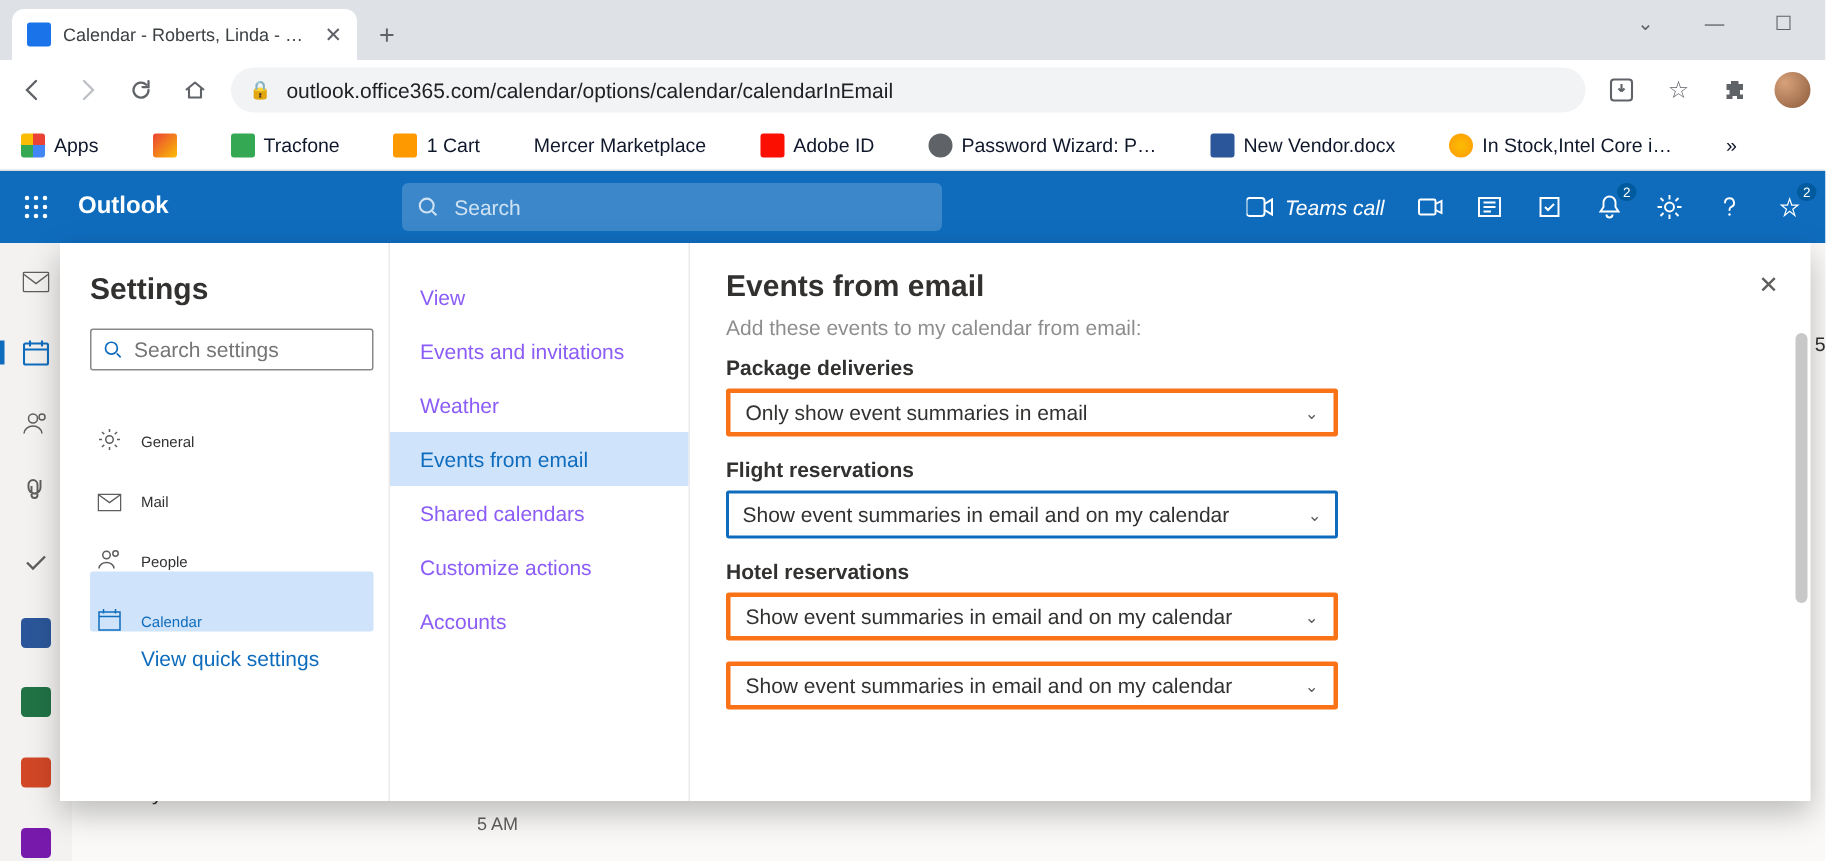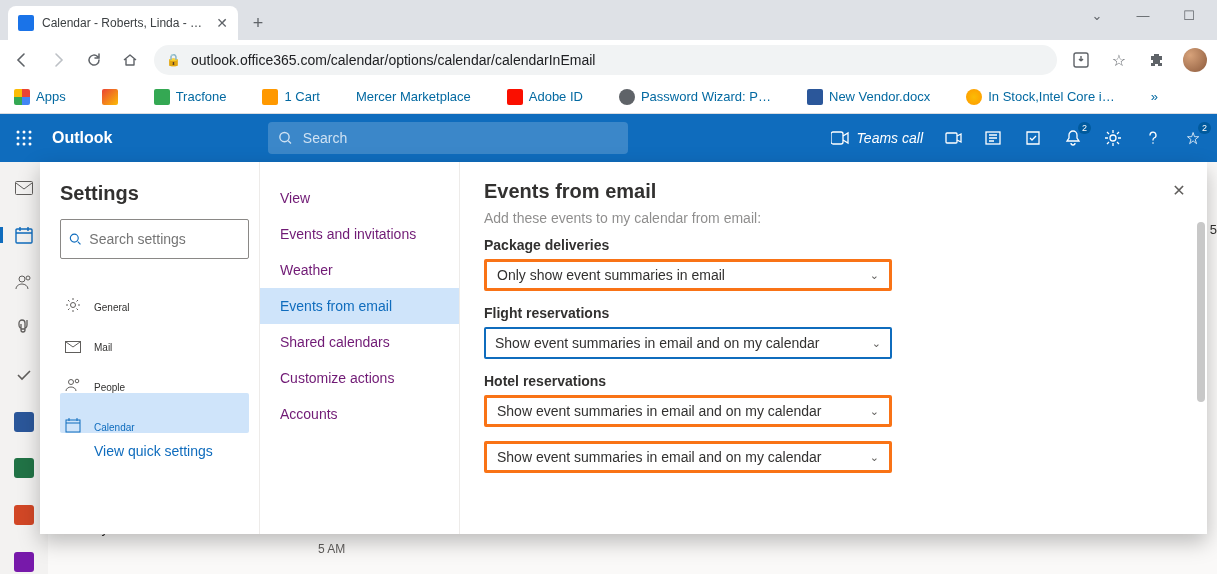--- a/index.html
+++ b/index.html
@@ -12,21 +12,21 @@
 .newtab { width:28px; height:28px; display:flex; align-items:center; justify-content:center; font-size:18px; color:#5f6368; margin-left:6px; margin-bottom:3px; cursor:pointer; }
 .win-controls { margin-left:auto; display:flex; gap:18px; padding:0 14px 0 0; align-self:flex-start; margin-top:8px; color:#5f6368; }
 .win-controls span { width:28px; text-align:center; cursor:pointer; font-size:13px; }
 .addr-row { height:40px; display:flex; align-items:center; padding:0 10px; gap:12px; background:#fff; }
 .nav-ico { width:24px; height:24px; display:flex; align-items:center; justify-content:center; color:#5f6368; cursor:pointer; }
 .nav-ico.dis { color:#bdc1c6; }
 .omnibox { flex:1; height:30px; background:#f1f3f4; border-radius:15px; display:flex; align-items:center; padding:0 12px; gap:10px; color:#202124; font-size:14px; }
 .omnibox .lock { color:#5f6368; font-size:12px; }
 .addr-icons { display:flex; gap:14px; align-items:center; color:#5f6368; }
 .avatar { width:24px; height:24px; border-radius:50%; background:radial-gradient(circle at 30% 30%, #d7a27a, #8c5a3c); }
-.bm-row { height:34px; display:flex; align-items:center; padding:0 14px; gap:36px; font-size:13px; color:#0369a1; border-bottom:1px solid #dadce0; background:#fff; }
+.bm-row { height:34px; display:flex; align-items:center; padding:0 14px; gap:36px; font-size:13px; color:#0f172a; border-bottom:1px solid #dadce0; background:#fff; }
 .bm { display:flex; align-items:center; gap:6px; cursor:pointer; white-space:nowrap; }
 .bm .ico { width:16px; height:16px; border-radius:2px; flex-shrink:0; }
 .bm-sep { width:1px; height:20px; background:#dadce0; }
 .suite-bar { height:48px; background:#0F6CBD; display:flex; align-items:center; color:#fff; }
 .waffle { width:48px; height:48px; display:flex; align-items:center; justify-content:center; font-size:16px; cursor:pointer; }
 .brand { font-size:16px; font-weight:600; padding-left:4px; width:220px; }
 .suite-search { width:360px; height:32px; background:#3b87c9; border-radius:4px; display:flex; align-items:center; padding:0 10px; gap:10px; color:#cfe2f3; }
 .suite-search input { background:transparent; border:0; outline:0; color:#fff; font-size:14px; width:100%; }
 .suite-search input::placeholder { color:#cfe2f3; }
 .suite-icons { margin-left:auto; display:flex; align-items:center; gap:20px; padding-right:14px; }
@@ -37,29 +37,29 @@
 .rail { position:absolute; left:0; top:0; width:48px; height:100%; background:#f3f2f1; display:flex; flex-direction:column; align-items:center; padding-top:14px; gap:22px; color:#605e5c; }
 .rail .ritem { width:48px; height:32px; display:flex; align-items:center; justify-content:center; cursor:pointer; position:relative; }
 .rail .ritem.sel::before { content:""; position:absolute; left:0; top:4px; bottom:4px; width:3px; background:#0F6CBD; }
 .rail .wico { width:20px; height:20px; border-radius:3px; }
 .bg-row { position:absolute; left:48px; right:0; bottom:0; height:60px; padding:6px 20px; font-size:13px; color:#605e5c; }
 .bg-row .mycal { display:flex; align-items:center; gap:10px; font-size:14px; color:#323130; }
 .bg-row .time { margin-left:250px; margin-top:6px; font-size:12px; }
 .modal { position:absolute; left:40px; top:0; right:10px; bottom:40px; background:#fff; box-shadow:0 8px 20px rgba(0,0,0,0.25); display:flex; }
 .col1 { width:220px; border-right:1px solid #edebe9; padding:20px 10px 10px 20px; }
 .col1 h2 { font-size:20px; font-weight:600; color:#323130; margin-bottom:14px; }
-.search-set { display:flex; align-items:center; gap:8px; border:1px solid #8a8886; border-radius:2px; padding:4px 8px; height:40px; margin-bottom:14px; color:#605e5c; }
+.search-set { display:flex; align-items:center; gap:8px; border:1px solid #8a8886; border-radius:2px; padding:4px 8px; height:28px; margin-bottom:14px; color:#605e5c; }
 .search-set input { border:0; outline:0; font-size:14px; width:100%; }
 .cat { display:flex; align-items:flex-end; gap:12px; height:40px; font-size:10px; color:#323130; cursor:pointer; padding-left:4px; border-radius:2px; }
 .cat .ci { width:18px; display:flex; justify-content:center; color:#605e5c; }
 .cat.sel { background:#cfe4fa; color:#0F6CBD; }
 .cat.sel .ci { color:#0F6CBD; }
 .quick { color:#0F6CBD; font-size:14px; padding:10px 0 0 34px; cursor:pointer; }
 .col2 { width:200px; border-right:1px solid #edebe9; padding-top:18px; }
-.sub { height:36px; display:flex; align-items:center; padding-left:20px; font-size:14px; color:#701a75; cursor:pointer; }
+.sub { height:36px; display:flex; align-items:center; padding-left:20px; font-size:14px; color:#8b5cf6; cursor:pointer; }
 .sub.sel { background:#cfe4fa; color:#0F6CBD; }
 .col3 { flex:1; position:relative; padding:18px 24px 0 24px; overflow:hidden; }
 .col3 h2 { font-size:20px; font-weight:600; color:#323130; margin-bottom:10px; }
 .closex { position:absolute; right:14px; top:14px; width:28px; height:28px; display:flex; align-items:center; justify-content:center; font-size:16px; color:#605e5c; cursor:pointer; }
 .cutline { font-size:14px; color:#323130; opacity:0.55; margin-bottom:8px; position:relative; top:-3px; }
 .fld { margin-bottom:14px; }
 .fld-label { font-size:14px; font-weight:600; color:#323130; margin-bottom:6px; }
 .dd { width:408px; height:32px; border:3px solid #f97316; border-radius:2px; display:flex; align-items:center; justify-content:space-between; padding:0 10px; font-size:14px; color:#323130; cursor:pointer; background:#fff; }
 .dd.focus { border:2px solid #0F6CBD; padding:0 9px; }
 .dd .chev { color:#605e5c; font-size:11px; }

